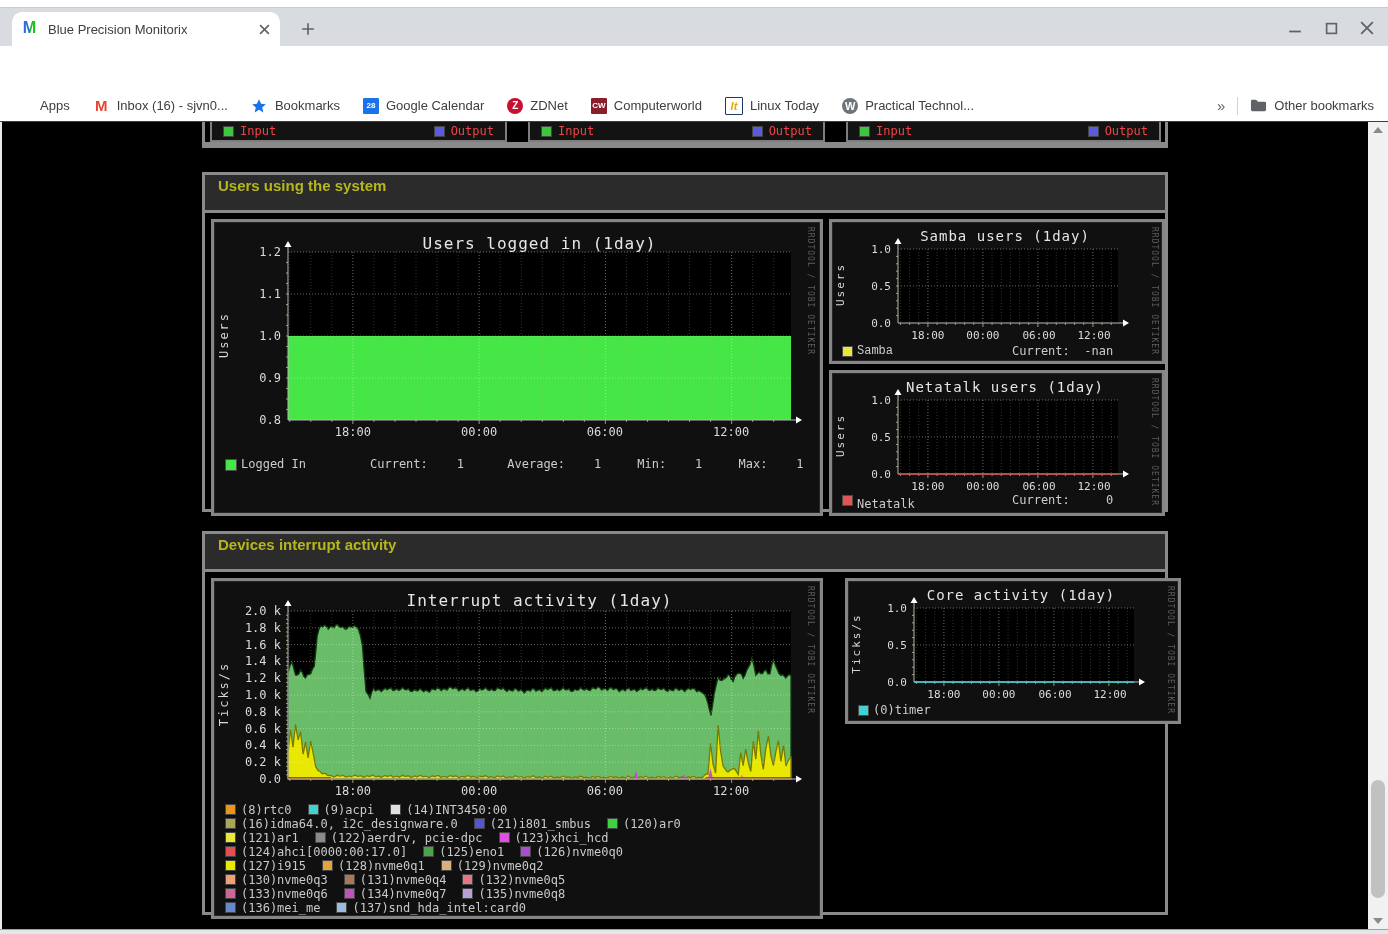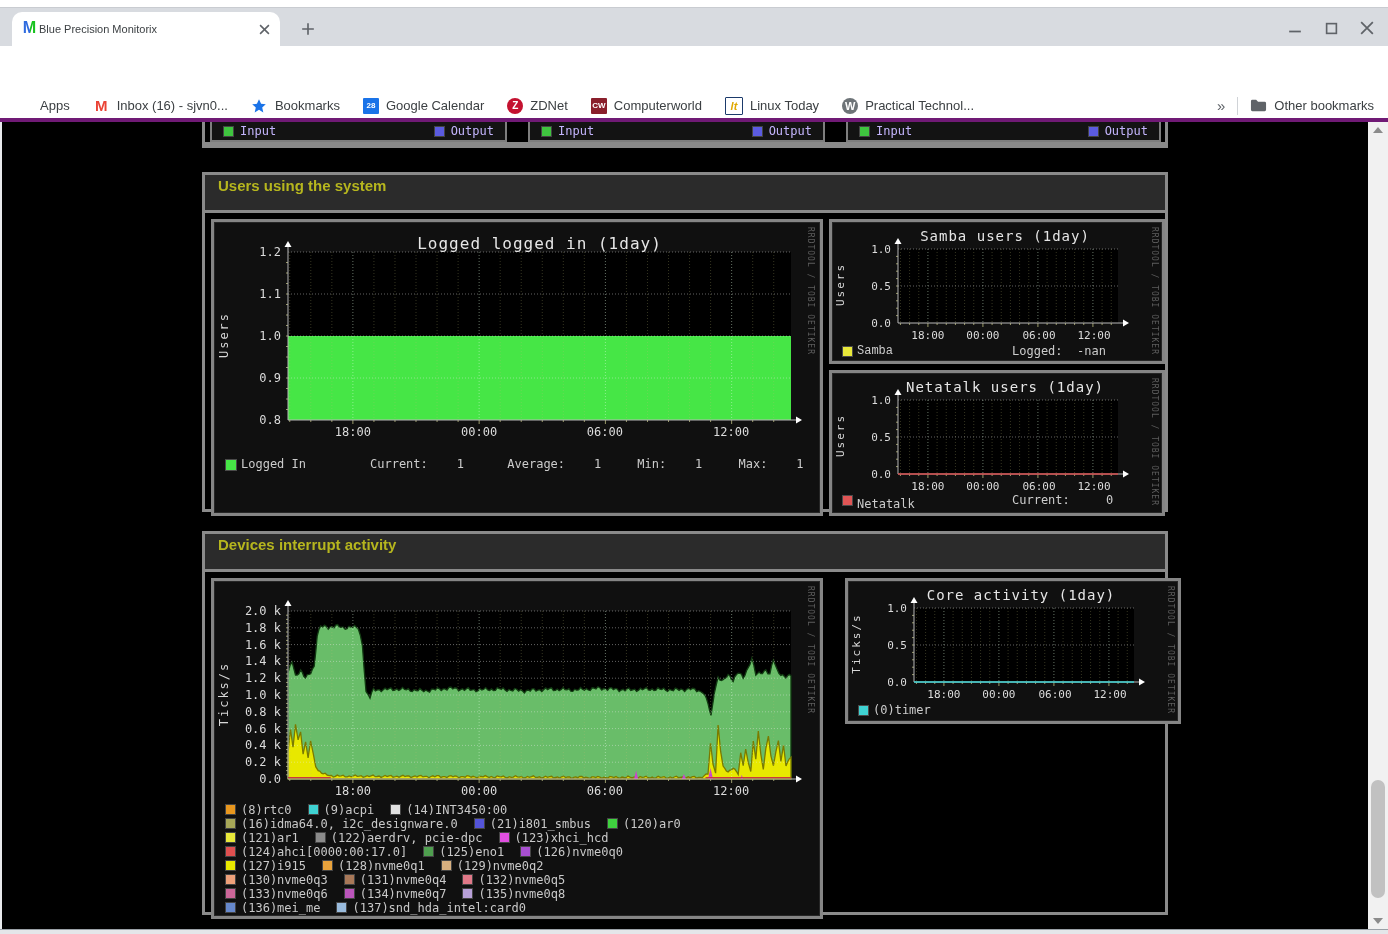--- a/index.html
+++ b/index.html
@@ -4,36 +4,36 @@
 <style>
   html,body{margin:0;padding:0;width:1388px;height:934px;overflow:hidden;background:#000;
     font-family:"Liberation Sans", sans-serif;}
   #app{position:absolute;left:0;top:0;width:1388px;height:934px;}
   #app div{box-sizing:border-box;}
   
   .win-top{position:absolute;left:0;top:0;width:1388px;height:8px;background:#fff;border-bottom:1px solid #c9ccd1;}
   .tabbar{position:absolute;left:0;top:8px;width:1388px;height:38px;background:#d8dbe0;}
   .tab{position:absolute;left:12px;top:4px;width:268px;height:34px;background:#fff;
        border-radius:10px 10px 0 0;display:flex;align-items:center;padding:0 10px;}
-  .tab-title{font-size:11px;color:#3c4043;flex:1;white-space:nowrap;overflow:hidden;}
+  .tab-title{font-size:13px;color:#3c4043;margin-left:9px;flex:1;white-space:nowrap;overflow:hidden;}
   .icon-btn{display:inline-flex;align-items:center;justify-content:center;}
   .newtab{position:absolute;left:296px;top:9px;width:24px;height:24px;}
   .winctl{position:absolute;top:8px;width:26px;height:24px;}
   .toolbar{position:absolute;left:0;top:46px;width:1388px;height:44px;background:#fff;}
   .navbtn{position:absolute;top:56px;width:26px;height:26px;}
   .omnibox{position:absolute;left:158px;top:52px;width:744px;height:32px;background:#f0f2f3;
            border-radius:16px;display:flex;align-items:center;padding:0 12px;}
   .url-text{font-size:14px;margin-left:10px;white-space:nowrap;overflow:hidden;flex:1;color:#5f6368;}
   .url-host{color:#202124;}
   .extrow{position:absolute;left:914px;top:56px;display:flex;gap:14px;align-items:center;}
   .ext{width:22px;height:22px;display:flex;align-items:center;justify-content:center;position:relative;}
   .avatar{position:absolute;left:1311px;top:54px;width:27px;height:27px;border-radius:50%;
           background:radial-gradient(circle at 45% 38%, #d7a77a 0 35%, #7d5a3c 60%, #4e3a28 100%);border:1px solid #c4c7cb;}
   .kebab{position:absolute;left:1352px;top:56px;width:20px;height:26px;}
-  .bookbar{position:absolute;left:0;top:90px;width:1388px;height:32px;background:#fff;border-bottom:4px solid #701a75;}
+  .bookbar{position:absolute;left:0;top:90px;width:1388px;height:32px;background:#fff;border-bottom:1px solid #701a75;}
   .bm-items{position:absolute;left:16px;top:0;height:31px;display:flex;align-items:center;gap:23px;}
   .bm{display:flex;align-items:center;gap:7px;}
   .bm-label{font-size:13px;color:#3c4043;white-space:nowrap;}
   .bm-ico{width:17px;height:17px;display:flex;align-items:center;justify-content:center;font-weight:bold;}
   .grid9{display:grid;grid-template-columns:repeat(3,5px);grid-template-rows:repeat(3,5px);gap:1px;}
   .grid9 i{border-radius:50%;}
   .sq{border-radius:1px;color:#fff;display:flex;align-items:center;justify-content:center;}
   .bm-right{position:absolute;right:14px;top:0;height:31px;display:flex;align-items:center;gap:12px;}
   .vdiv{width:1px;height:18px;background:#d0d3d7;}
   
@@ -54,21 +54,21 @@
   .gtitle{position:absolute;text-align:center;font-size:16px;color:#e6e6e6;letter-spacing:1px;}
   .ylab{position:absolute;transform:rotate(-90deg);font-size:12px;color:#d8d8d8;text-align:center;letter-spacing:2px;}
   .wm{position:absolute;top:5px;writing-mode:vertical-rl;font-size:8px;color:#5e5e5e;letter-spacing:1px;}
   .lg-sq{position:absolute;width:10px;height:10px;border:1px solid #4a4a4a;}
   .lg-txt{position:absolute;font-size:12px;color:#cccccc;white-space:pre;}
   .ilegend{position:absolute;display:flex;flex-direction:column;gap:1px;}
   .ilrow{display:flex;gap:16px;height:13px;align-items:center;}
   .ilitem{display:flex;gap:5px;align-items:center;font-size:12px;color:#c9c9c9;white-space:pre;}
   .ilitem i{width:9px;height:9px;border:1px solid #444;display:inline-block;}
   .minipanel{position:absolute;background:#131313;border:2px solid #7e7e7e;border-top:none;}
-  .minilegend{display:flex;justify-content:space-between;padding:2px 11px;font-size:12px;color:#c4b5fd;}
+  .minilegend{display:flex;justify-content:space-between;padding:2px 11px;font-size:12px;color:#ef4444;}
   .minilegend span{display:flex;align-items:center;gap:6px;}
   .minilegend i{width:9px;height:9px;border:1px solid #444;display:inline-block;}
 </style>
 </head>
 <body>
 
 <div id="app">
 
   <div class="win-top"></div>
   <div class="tabbar">
@@ -330,21 +330,21 @@
             </span>
         </div>
       </div>
     </div>
 
     <div class="section" style="left:202px;top:50px;width:966px;height:340px;">
       <div class="sec-head">Users using the system</div>
       <div style="position:relative;width:100%;height:309px;">
 
         <div class="gpanel" style="left:6px;top:6px;width:612px;height:297px;">
-          <div class="gtitle mono" style="left:74px;top:12px;width:503px;">Logged logged in  (1day)</div>
+          <div class="gtitle mono" style="left:74px;top:12px;width:503px;">Users logged in  (1day)</div>
           <div class="ylab mono" style="left:-26px;top:106px;width:72px;">Users</div>
           <svg class="chart" width="606" height="291" viewBox="0 0 606 291">
               <rect x="74" y="30" width="503" height="168" fill="#000"></rect>
               <path d="M74.0,198.0 L74.0,114.0 L76.0,114.0 L78.0,114.0 L80.0,114.0 L82.0,114.0 L84.0,114.0 L86.0,114.0 L88.0,114.0 L90.0,114.0 L92.0,114.0 L94.0,114.0 L96.0,114.0 L98.0,114.0 L99.9,114.0 L101.9,114.0 L103.9,114.0 L105.9,114.0 L107.9,114.0 L109.9,114.0 L111.9,114.0 L113.9,114.0 L115.9,114.0 L117.9,114.0 L119.9,114.0 L121.9,114.0 L123.9,114.0 L125.9,114.0 L127.9,114.0 L129.9,114.0 L131.9,114.0 L133.9,114.0 L135.9,114.0 L137.9,114.0 L139.9,114.0 L141.9,114.0 L143.9,114.0 L145.9,114.0 L147.9,114.0 L149.8,114.0 L151.8,114.0 L153.8,114.0 L155.8,114.0 L157.8,114.0 L159.8,114.0 L161.8,114.0 L163.8,114.0 L165.8,114.0 L167.8,114.0 L169.8,114.0 L171.8,114.0 L173.8,114.0 L175.8,114.0 L177.8,114.0 L179.8,114.0 L181.8,114.0 L183.8,114.0 L185.8,114.0 L187.8,114.0 L189.8,114.0 L191.8,114.0 L193.8,114.0 L195.8,114.0 L197.8,114.0 L199.8,114.0 L201.7,114.0 L203.7,114.0 L205.7,114.0 L207.7,114.0 L209.7,114.0 L211.7,114.0 L213.7,114.0 L215.7,114.0 L217.7,114.0 L219.7,114.0 L221.7,114.0 L223.7,114.0 L225.7,114.0 L227.7,114.0 L229.7,114.0 L231.7,114.0 L233.7,114.0 L235.7,114.0 L237.7,114.0 L239.7,114.0 L241.7,114.0 L243.7,114.0 L245.7,114.0 L247.7,114.0 L249.7,114.0 L251.6,114.0 L253.6,114.0 L255.6,114.0 L257.6,114.0 L259.6,114.0 L261.6,114.0 L263.6,114.0 L265.6,114.0 L267.6,114.0 L269.6,114.0 L271.6,114.0 L273.6,114.0 L275.6,114.0 L277.6,114.0 L279.6,114.0 L281.6,114.0 L283.6,114.0 L285.6,114.0 L287.6,114.0 L289.6,114.0 L291.6,114.0 L293.6,114.0 L295.6,114.0 L297.6,114.0 L299.6,114.0 L301.5,114.0 L303.5,114.0 L305.5,114.0 L307.5,114.0 L309.5,114.0 L311.5,114.0 L313.5,114.0 L315.5,114.0 L317.5,114.0 L319.5,114.0 L321.5,114.0 L323.5,114.0 L325.5,114.0 L327.5,114.0 L329.5,114.0 L331.5,114.0 L333.5,114.0 L335.5,114.0 L337.5,114.0 L339.5,114.0 L341.5,114.0 L343.5,114.0 L345.5,114.0 L347.5,114.0 L349.5,114.0 L351.4,114.0 L353.4,114.0 L355.4,114.0 L357.4,114.0 L359.4,114.0 L361.4,114.0 L363.4,114.0 L365.4,114.0 L367.4,114.0 L369.4,114.0 L371.4,114.0 L373.4,114.0 L375.4,114.0 L377.4,114.0 L379.4,114.0 L381.4,114.0 L383.4,114.0 L385.4,114.0 L387.4,114.0 L389.4,114.0 L391.4,114.0 L393.4,114.0 L395.4,114.0 L397.4,114.0 L399.4,114.0 L401.3,114.0 L403.3,114.0 L405.3,114.0 L407.3,114.0 L409.3,114.0 L411.3,114.0 L413.3,114.0 L415.3,114.0 L417.3,114.0 L419.3,114.0 L421.3,114.0 L423.3,114.0 L425.3,114.0 L427.3,114.0 L429.3,114.0 L431.3,114.0 L433.3,114.0 L435.3,114.0 L437.3,114.0 L439.3,114.0 L441.3,114.0 L443.3,114.0 L445.3,114.0 L447.3,114.0 L449.3,114.0 L451.3,114.0 L453.2,114.0 L455.2,114.0 L457.2,114.0 L459.2,114.0 L461.2,114.0 L463.2,114.0 L465.2,114.0 L467.2,114.0 L469.2,114.0 L471.2,114.0 L473.2,114.0 L475.2,114.0 L477.2,114.0 L479.2,114.0 L481.2,114.0 L483.2,114.0 L485.2,114.0 L487.2,114.0 L489.2,114.0 L491.2,114.0 L493.2,114.0 L495.2,114.0 L497.2,114.0 L499.2,114.0 L501.2,114.0 L503.1,114.0 L505.1,114.0 L507.1,114.0 L509.1,114.0 L511.1,114.0 L513.1,114.0 L515.1,114.0 L517.1,114.0 L519.1,114.0 L521.1,114.0 L523.1,114.0 L525.1,114.0 L527.1,114.0 L529.1,114.0 L531.1,114.0 L533.1,114.0 L535.1,114.0 L537.1,114.0 L539.1,114.0 L541.1,114.0 L543.1,114.0 L545.1,114.0 L547.1,114.0 L549.1,114.0 L551.1,114.0 L553.0,114.0 L555.0,114.0 L557.0,114.0 L559.0,114.0 L561.0,114.0 L563.0,114.0 L565.0,114.0 L567.0,114.0 L569.0,114.0 L571.0,114.0 L573.0,114.0 L575.0,114.0 L577.0,114.0 L577.0,198.0 Z" fill="#46e646" stroke="none" stroke-width="0"></path>
               <line x1="75.76050000000001" y1="30" x2="75.76050000000001" y2="198" stroke="rgba(190,190,120,0.28)" stroke-dasharray="1 2"></line>
               <line x1="75.76050000000001" y1="198" x2="75.76050000000001" y2="200" stroke="#9a9a6a"></line>
               <line x1="96.80266666666667" y1="30" x2="96.80266666666667" y2="198" stroke="rgba(190,190,120,0.28)" stroke-dasharray="1 2"></line>
               <line x1="96.80266666666667" y1="198" x2="96.80266666666667" y2="200" stroke="#9a9a6a"></line>
               <line x1="117.84483333333333" y1="30" x2="117.84483333333333" y2="198" stroke="rgba(190,190,120,0.28)" stroke-dasharray="1 2"></line>
               <line x1="117.84483333333333" y1="198" x2="117.84483333333333" y2="200" stroke="#9a9a6a"></line>
@@ -501,21 +501,21 @@
               <text x="59" y="68" text-anchor="end" fill="#dcdcdc" font-size="11" font-family="&quot;DejaVu Sans Mono&quot;, monospace">0.5</text>
               <text x="59" y="31" text-anchor="end" fill="#dcdcdc" font-size="11" font-family="&quot;DejaVu Sans Mono&quot;, monospace">1.0</text>
               <text x="95.92" y="117" text-anchor="middle" fill="#dcdcdc" font-size="11" font-family="&quot;DejaVu Sans Mono&quot;, monospace">18:00</text>
               <text x="150.92000000000002" y="117" text-anchor="middle" fill="#dcdcdc" font-size="11" font-family="&quot;DejaVu Sans Mono&quot;, monospace">00:00</text>
               <text x="207.02" y="117" text-anchor="middle" fill="#dcdcdc" font-size="11" font-family="&quot;DejaVu Sans Mono&quot;, monospace">06:00</text>
               <text x="262.02" y="117" text-anchor="middle" fill="#dcdcdc" font-size="11" font-family="&quot;DejaVu Sans Mono&quot;, monospace">12:00</text>
             </svg>
           <div class="wm mono" style="left:318px;">RRDTOOL / TOBI OETIKER</div>
           <span class="lg-sq" style="left: 10px; top: 124px; width: 9px; height: 9px; background: rgb(232, 232, 58);"></span>
           <span class="lg-txt mono" style="left:25px;top:122px;font-family:Liberation Mono, monospace;">Samba</span>
-          <span class="lg-txt mono" style="left:180px;top:122px;">Logged:  -nan</span>
+          <span class="lg-txt mono" style="left:180px;top:122px;">Current:  -nan</span>
         </div>
 
         <div class="gpanel" style="left:624px;top:157px;width:336px;height:146px;">
           <div class="gtitle mono" style="left:60px;top:6px;width:226px;font-size:14px;">Netatalk users  (1day)</div>
           <div class="ylab mono" style="left:-28px;top:56px;width:72px;font-size:11px;">Users</div>
           <svg class="chart" width="330" height="140" viewBox="0 0 330 140">
               <rect x="66" y="27" width="220" height="74" fill="#000"></rect>
               <line x1="68.42" y1="27" x2="68.42" y2="101" stroke="rgba(190,190,120,0.28)" stroke-dasharray="1 2"></line>
               <line x1="68.42" y1="101" x2="68.42" y2="103" stroke="#9a9a6a"></line>
               <line x1="77.58666666666667" y1="27" x2="77.58666666666667" y2="101" stroke="rgba(190,190,120,0.28)" stroke-dasharray="1 2"></line>
@@ -594,20 +594,21 @@
           <span class="lg-txt mono" style="left:180px;top:120px;">Current:     0</span>
         </div>
       </div>
     </div>
 
     <div class="section" style="left:202px;top:409px;width:966px;height:384px;">
       <div class="sec-head">Devices interrupt activity</div>
       <div style="position:relative;width:100%;height:353px;">
 
         <div class="gpanel" style="left:6px;top:6px;width:612px;height:341px;">
+          <div class="gtitle mono" style="left:74px;top:10px;width:503px;">Interrupt activity  (1day)</div>
           <div class="ylab mono" style="left:-26px;top:106px;width:72px;">Ticks/s</div>
           <svg class="chart" width="606" height="335" viewBox="0 0 606 335">
               <rect x="74" y="30" width="503" height="168" fill="#000"></rect>
               <path d="M74.0,198.0 L74.0,92.2 L76.0,84.6 L78.0,80.7 L79.8,87.5 L81.5,94.1 L83.2,94.1 L84.9,92.9 L86.6,88.8 L88.3,91.4 L89.9,95.6 L91.6,97.0 L93.3,93.5 L95.0,93.3 L96.6,92.9 L98.4,88.2 L100.2,85.3 L101.7,71.4 L103.2,55.0 L104.9,48.5 L106.7,44.9 L108.6,46.0 L110.5,44.2 L112.4,45.5 L114.2,48.1 L116.1,46.1 L118.0,45.7 L119.9,46.8 L121.8,44.1 L123.7,43.6 L125.6,46.3 L127.4,46.2 L129.3,46.2 L131.2,48.3 L133.1,47.6 L135.0,45.3 L136.9,46.1 L138.8,46.3 L140.6,44.4 L142.5,46.4 L144.4,48.2 L146.4,54.6 L148.4,64.5 L150.2,89.1 L152.0,110.4 L154.0,113.3 L156.0,117.2 L157.7,111.2 L159.5,107.4 L161.4,109.9 L163.4,108.9 L165.3,108.6 L167.2,110.6 L169.2,108.8 L171.1,107.2 L173.1,108.8 L175.0,107.7 L176.9,106.8 L178.9,109.5 L180.8,109.2 L182.7,107.8 L184.7,109.4 L186.6,108.5 L188.5,106.4 L190.5,108.4 L192.4,108.7 L194.3,107.6 L196.3,110.1 L198.2,110.6 L200.1,108.5 L202.1,109.7 L204.0,109.8 L205.9,107.5 L207.9,109.2 L209.8,110.7 L211.7,109.0 L213.7,110.2 L215.6,111.1 L217.5,108.2 L219.5,108.2 L221.4,109.0 L223.4,106.8 L225.3,107.6 L227.2,109.6 L229.2,107.9 L231.1,107.9 L233.0,109.1 L235.0,106.4 L236.9,106.0 L238.8,108.0 L240.8,106.8 L242.7,107.1 L244.6,109.8 L246.6,108.6 L248.5,107.7 L250.4,109.4 L252.4,107.7 L254.3,106.6 L256.2,109.2 L258.2,108.9 L260.1,108.4 L262.0,110.7 L264.0,109.8 L265.9,107.6 L267.8,109.0 L269.8,108.3 L271.7,106.6 L273.7,109.0 L275.6,109.5 L277.5,107.9 L279.5,109.6 L281.4,109.3 L283.3,106.6 L285.3,107.7 L287.2,108.4 L289.1,106.8 L291.1,108.9 L293.0,110.4 L294.9,108.5 L296.9,109.3 L298.8,110.0 L300.7,107.5 L302.7,108.2 L304.6,110.1 L306.5,108.8 L308.5,109.9 L310.4,111.9 L312.3,109.5 L314.3,109.0 L316.2,110.1 L318.1,107.9 L320.1,107.8 L322.0,110.2 L324.0,109.0 L325.9,108.7 L327.8,110.5 L329.8,108.5 L331.7,106.9 L333.6,108.6 L335.6,107.4 L337.5,106.8 L339.4,109.6 L341.4,109.3 L343.3,108.0 L345.2,109.7 L347.2,108.6 L349.1,106.6 L351.0,108.6 L353.0,108.8 L354.9,107.7 L356.8,110.2 L358.8,110.4 L360.7,108.2 L362.6,109.2 L364.6,108.9 L366.5,106.5 L368.4,108.2 L370.4,109.3 L372.3,107.6 L374.3,109.0 L376.2,109.6 L378.1,106.8 L380.1,107.1 L382.0,107.9 L383.9,105.7 L385.9,106.8 L387.8,109.1 L389.7,107.5 L391.7,108.0 L393.6,109.3 L395.5,106.9 L397.5,106.7 L399.4,108.7 L401.3,107.4 L403.3,108.0 L405.2,110.6 L407.1,109.1 L409.1,108.3 L411.0,109.9 L412.9,108.0 L414.9,107.0 L416.8,109.4 L418.7,108.8 L420.7,108.2 L422.6,110.4 L424.6,109.3 L426.5,107.2 L428.4,108.7 L430.4,107.8 L432.3,106.4 L434.2,108.9 L436.2,109.2 L438.1,107.8 L440.0,109.5 L442.0,109.2 L443.9,106.7 L445.8,108.1 L447.8,108.6 L449.7,107.1 L451.6,109.3 L453.6,110.5 L455.5,108.4 L457.4,109.2 L459.4,109.7 L461.3,107.1 L463.2,107.9 L465.1,109.5 L467.0,108.0 L468.9,108.7 L470.7,110.5 L472.6,108.4 L474.5,107.3 L476.4,108.7 L478.5,107.3 L480.6,107.7 L482.7,110.7 L484.8,109.7 L486.9,110.7 L489.0,112.3 L490.7,113.8 L492.3,117.0 L494.0,122.6 L495.5,129.0 L497.0,134.3 L498.8,122.6 L500.5,111.7 L502.3,103.5 L504.1,96.0 L505.7,98.9 L507.4,99.5 L509.1,98.6 L510.8,97.3 L512.4,96.7 L514.1,93.4 L515.8,94.8 L517.5,98.8 L519.2,100.5 L520.8,95.8 L522.5,93.5 L524.2,92.1 L525.9,92.3 L527.5,93.3 L529.2,97.4 L530.9,94.6 L532.6,89.5 L534.2,86.6 L536.0,83.6 L537.8,77.1 L539.8,84.1 L541.8,94.2 L543.5,92.6 L545.1,91.0 L546.8,92.6 L548.5,92.7 L550.2,90.0 L551.8,88.7 L553.9,92.8 L555.9,92.9 L557.6,84.5 L559.4,79.0 L561.2,83.7 L562.9,87.7 L564.9,92.3 L566.9,94.4 L568.6,93.5 L570.3,95.3 L572.0,97.2 L573.6,94.6 L575.3,93.4 L577.0,94.7 L577.0,198.0 Z" fill="#69bd69" stroke="#123b12" stroke-width="1.3"></path>
               <path d="M74.0,198.0 L74.0,171.1 L76.5,148.5 L79.0,166.2 L81.5,143.4 L84.1,158.8 L86.6,150.9 L89.1,173.2 L91.6,160.9 L94.1,176.8 L96.6,159.8 L99.2,172.3 L101.7,185.7 L104.2,189.6 L105.9,190.2 L107.5,192.1 L109.2,192.8 L111.2,192.2 L113.2,194.1 L115.2,194.7 L117.3,194.4 L119.3,196.0 L121.3,195.4 L123.3,194.1 L125.2,195.1 L127.2,194.8 L129.2,194.2 L131.2,195.9 L133.2,195.8 L135.2,194.9 L137.2,195.9 L139.2,195.1 L141.2,194.0 L143.2,195.3 L145.2,195.1 L147.2,194.7 L149.2,196.2 L151.2,195.7 L153.2,194.7 L155.1,195.6 L157.1,194.8 L159.1,194.1 L161.1,195.7 L163.1,195.5 L165.1,195.0 L167.1,196.4 L169.1,195.5 L171.1,194.4 L173.1,195.5 L175.1,194.8 L177.1,194.4 L179.1,196.2 L181.1,195.7 L183.0,195.2 L185.0,196.2 L187.0,195.1 L189.0,194.3 L191.0,195.6 L193.0,195.0 L195.0,194.9 L197.0,196.5 L199.0,195.7 L201.0,195.0 L203.0,195.9 L205.0,194.8 L207.0,194.4 L209.0,195.9 L210.9,195.4 L212.9,195.3 L214.9,196.7 L216.9,195.5 L218.9,194.8 L220.9,195.8 L222.9,194.7 L224.9,194.7 L226.9,196.4 L228.9,195.7 L230.9,195.6 L232.9,196.5 L235.0,195.0 L237.0,194.7 L239.0,195.8 L241.0,194.9 L243.0,195.4 L245.0,196.8 L247.0,195.6 L249.0,195.6 L251.1,196.2 L253.1,194.6 L255.1,195.0 L257.1,196.2 L259.1,195.3 L261.1,196.0 L263.1,196.9 L265.1,195.3 L267.2,195.5 L269.2,195.9 L271.2,194.6 L273.2,195.6 L275.2,196.6 L277.2,195.5 L279.2,196.4 L281.2,196.6 L283.2,194.9 L285.3,195.5 L287.3,195.9 L289.3,194.9 L291.3,196.3 L293.3,196.8 L295.3,195.6 L297.3,196.4 L299.3,196.1 L301.4,194.7 L303.4,195.9 L305.4,196.1 L307.4,195.4 L309.4,196.9 L311.4,196.7 L313.4,195.4 L315.4,196.3 L317.5,195.7 L319.5,194.8 L321.5,196.4 L323.5,196.4 L325.5,195.8 L327.5,197.1 L329.5,196.3 L331.5,195.2 L333.5,196.3 L335.6,195.6 L337.6,195.3 L339.6,197.0 L341.6,196.5 L343.6,196.0 L345.6,197.0 L347.6,195.8 L349.6,195.1 L351.7,196.5 L353.7,195.8 L355.7,196.0 L357.7,197.5 L359.7,196.4 L361.7,195.9 L363.7,196.7 L365.7,195.4 L367.8,195.5 L369.8,196.9 L371.8,196.1 L373.8,196.5 L375.8,197.5 L377.8,195.9 L379.8,195.8 L381.8,196.6 L383.8,195.4 L385.9,196.1 L387.9,197.3 L389.9,196.2 L391.9,196.6 L393.9,197.1 L395.9,195.4 L397.9,195.8 L399.9,196.6 L402.0,195.6 L404.0,196.7 L406.0,197.4 L408.0,196.0 L410.0,196.5 L412.0,196.6 L414.0,195.1 L416.0,196.1 L418.1,196.8 L420.1,195.9 L422.1,197.1 L424.1,197.2 L426.1,195.6 L428.1,196.3 L430.1,196.2 L432.1,195.2 L434.1,196.7 L436.2,197.0 L438.2,196.1 L440.2,197.2 L442.2,196.6 L444.2,195.3 L446.2,196.3 L448.2,196.1 L450.2,195.6 L452.3,197.2 L454.3,196.9 L456.3,196.0 L458.3,197.0 L460.3,196.0 L462.3,195.2 L464.3,196.6 L466.3,196.3 L468.4,196.0 L470.4,197.5 L472.4,196.6 L474.4,195.8 L476.4,196.7 L478.4,195.6 L480.4,195.4 L482.4,197.0 L484.4,196.4 L486.5,196.3 L488.3,196.6 L490.2,194.6 L492.1,192.9 L494.0,193.1 L496.5,162.0 L499.0,183.0 L501.6,192.1 L504.1,144.0 L506.6,170.2 L509.1,185.1 L510.8,187.3 L512.4,190.0 L514.1,191.0 L515.8,189.2 L517.5,188.9 L519.2,187.2 L520.8,188.1 L522.5,190.5 L524.2,193.4 L526.7,171.7 L529.2,184.7 L531.7,168.0 L534.2,181.4 L536.8,190.5 L539.3,160.1 L541.8,178.1 L544.3,150.0 L546.8,173.1 L549.3,188.5 L551.8,167.7 L554.4,155.1 L556.9,175.0 L559.4,184.7 L561.9,170.6 L564.4,159.7 L566.9,180.3 L569.5,164.0 L572.0,185.0 L573.6,181.0 L575.3,177.8 L577.0,176.2 L577.0,198.0 Z" fill="#e8e800" stroke="#7a7a00" stroke-width="1.3"></path>
               <path d="M420.1,198.0 L420.1,198.0 L422.1,189.6 L424.1,198.0 L426.1,198.0 L428.1,198.0 L430.1,198.0 L432.0,198.0 L434.0,198.0 L436.0,198.0 L438.0,198.0 L440.0,198.0 L442.0,198.0 L444.0,198.0 L446.0,198.0 L448.0,198.0 L449.9,198.0 L451.9,198.0 L453.9,198.0 L455.9,198.0 L457.9,198.0 L459.9,198.0 L461.9,198.0 L463.9,198.0 L465.9,198.0 L467.8,198.0 L469.9,193.0 L471.9,198.0 L473.9,198.0 L475.9,198.0 L477.9,198.0 L479.9,198.0 L481.9,198.0 L483.9,198.0 L486.0,198.0 L488.0,198.0 L490.0,198.0 L492.0,198.0 L494.0,198.0 L496.5,187.1 L499.0,198.0 L501.0,198.0 L503.0,198.0 L505.0,198.0 L506.9,198.0 L508.9,198.0 L510.9,198.0 L512.9,198.0 L514.8,198.0 L516.8,198.0 L518.8,198.0 L520.8,198.0 L522.7,198.0 L524.7,198.0 L526.7,198.0 L527.7,193.8 L529.2,198.0 L529.2,198.0 Z" fill="#cc44cc" stroke="none" stroke-width="0"></path>
               <line x1="75.76050000000001" y1="30" x2="75.76050000000001" y2="198" stroke="rgba(190,190,120,0.28)" stroke-dasharray="1 2"></line>
               <line x1="75.76050000000001" y1="198" x2="75.76050000000001" y2="200" stroke="#9a9a6a"></line>
               <line x1="96.80266666666667" y1="30" x2="96.80266666666667" y2="198" stroke="rgba(190,190,120,0.28)" stroke-dasharray="1 2"></line>
               <line x1="96.80266666666667" y1="198" x2="96.80266666666667" y2="200" stroke="#9a9a6a"></line>

